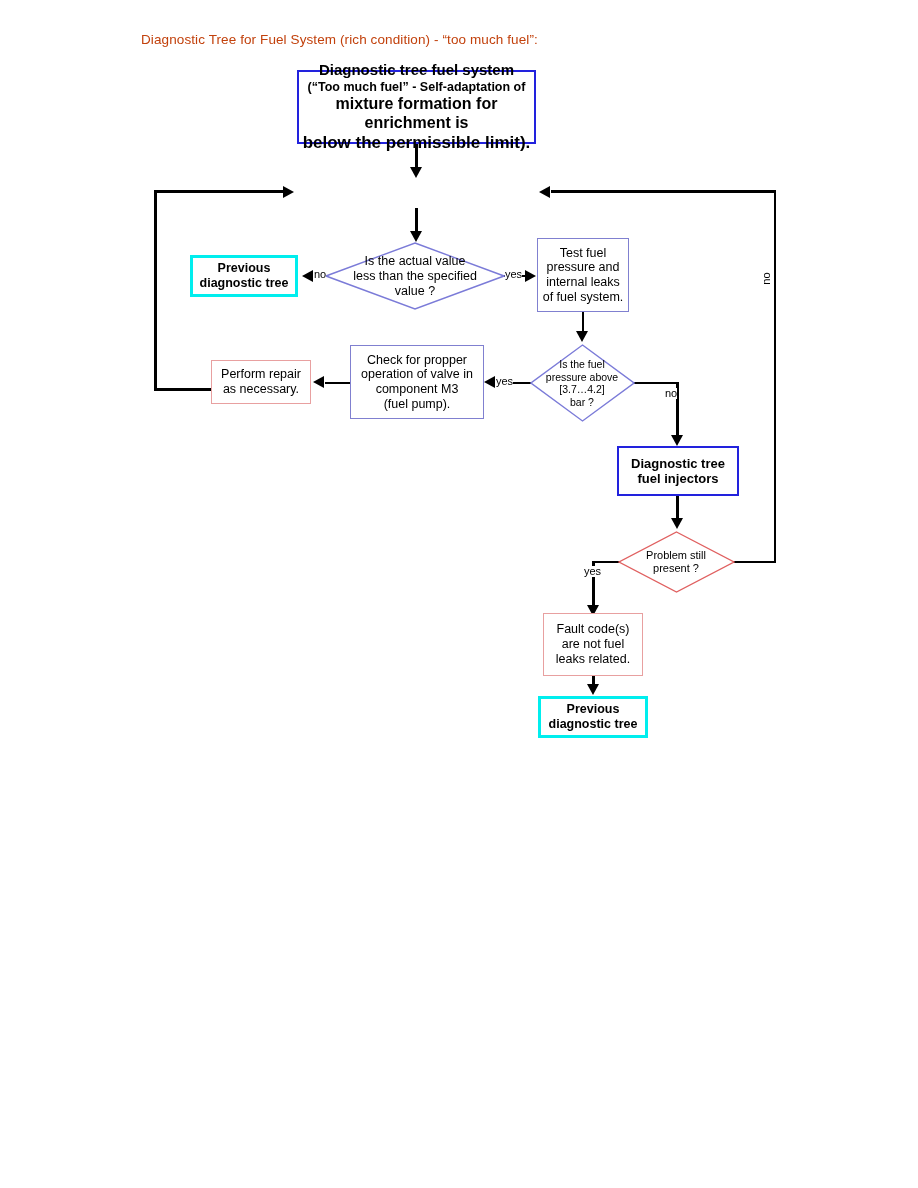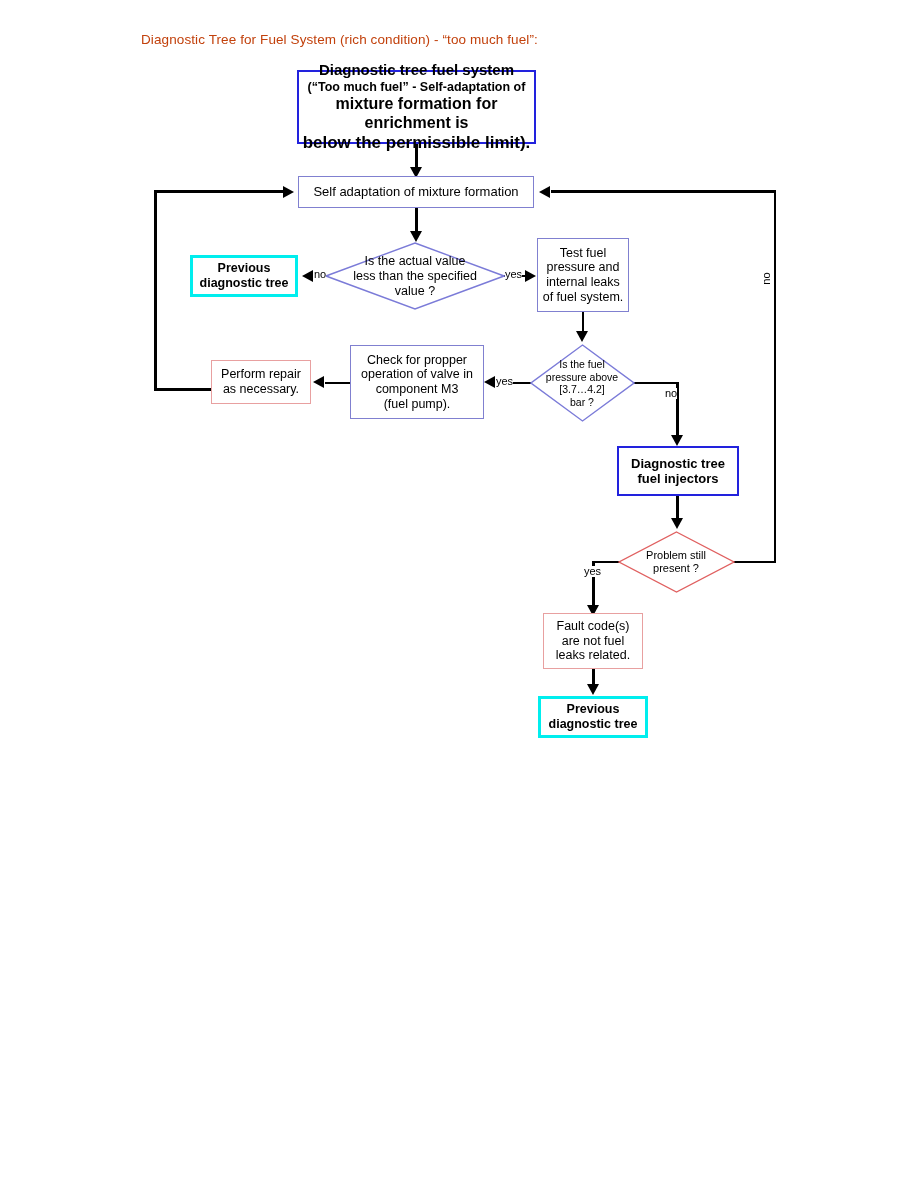--- a/index.html
+++ b/index.html
@@ -109,23 +109,20 @@
       <span style="font-size:15px;">Diagnostic tree fuel system</span><br>
       <span style="font-size:12.5px;">(“Too much fuel” - Self-adaptation of</span><br>
       <span style="font-size:16px;">mixture formation for enrichment is</span><br>
       <span style="font-size:17px;">below the permissible limit).</span>
     </span>
   </div>
 
   <div class="ln lnv" style="left:415px; top:144px; height:26px;"></div>
   <div class="arrow ar-down" style="left:409.5px; top:167px;"></div>
 
-  <div class="node b-blue-light" style="left:298px; top:176px; width:236px; height:32px; font-size:13px;">
-    <span class="txt">Self adaptation of mixture formation</span>
-  </div>
 
   <div class="ln lnv" style="left:415px; top:208px; height:26px;"></div>
   <div class="arrow ar-down" style="left:409.5px; top:231px;"></div>
 
   <div class="diamond-wrap" style="left:325px; top:242px; width:180px; height:68px;">
     <svg class="diamond-shape" viewBox="0 0 180 68" preserveAspectRatio="none">
       <polygon points="90,1 179,34 90,67 1,34" fill="#ffffff" stroke="#7B7BD8" stroke-width="1.4"></polygon>
     </svg>
   </div>
   <div class="diamond-label" style="left:415px; top:276px; font-size:12.5px;">
@@ -231,21 +228,21 @@
   <div class="ln lnv" style="left:592px; top:560.5px; height:48px;"></div>
   <div class="arrow ar-down" style="left:586.8px; top:605px;"></div>
   <div class="elabel" style="left:584px; top:566px;">yes</div>
 
   <div class="ln lnh" style="left:733px; top:560.5px; width:43px;"></div>
   <div class="ln lnv" style="left:773.5px; top:190px; height:372px;"></div>
   <div class="ln lnh" style="left:551px; top:190px; width:225px;"></div>
   <div class="arrow ar-left" style="left:539px; top:186px;"></div>
   <div class="elabel vert" style="left:760px; top:273px;">no</div>
 
-  <div class="node b-red-light" style="left:543px; top:613px; width:100px; height:56px; font-size:12.5px;">
+  <div class="node b-red-light" style="left:543px; top:613px; width:100px; height:63px; font-size:12.5px;">
     <span class="txt">
       <span>Fault code(s)</span><br>
       <span>are not fuel</span><br>
       <span>leaks related.</span>
     </span>
   </div>
 
   <div class="ln lnv" style="left:592px; top:669px; height:18px;"></div>
   <div class="arrow ar-down" style="left:586.8px; top:684px;"></div>
 

